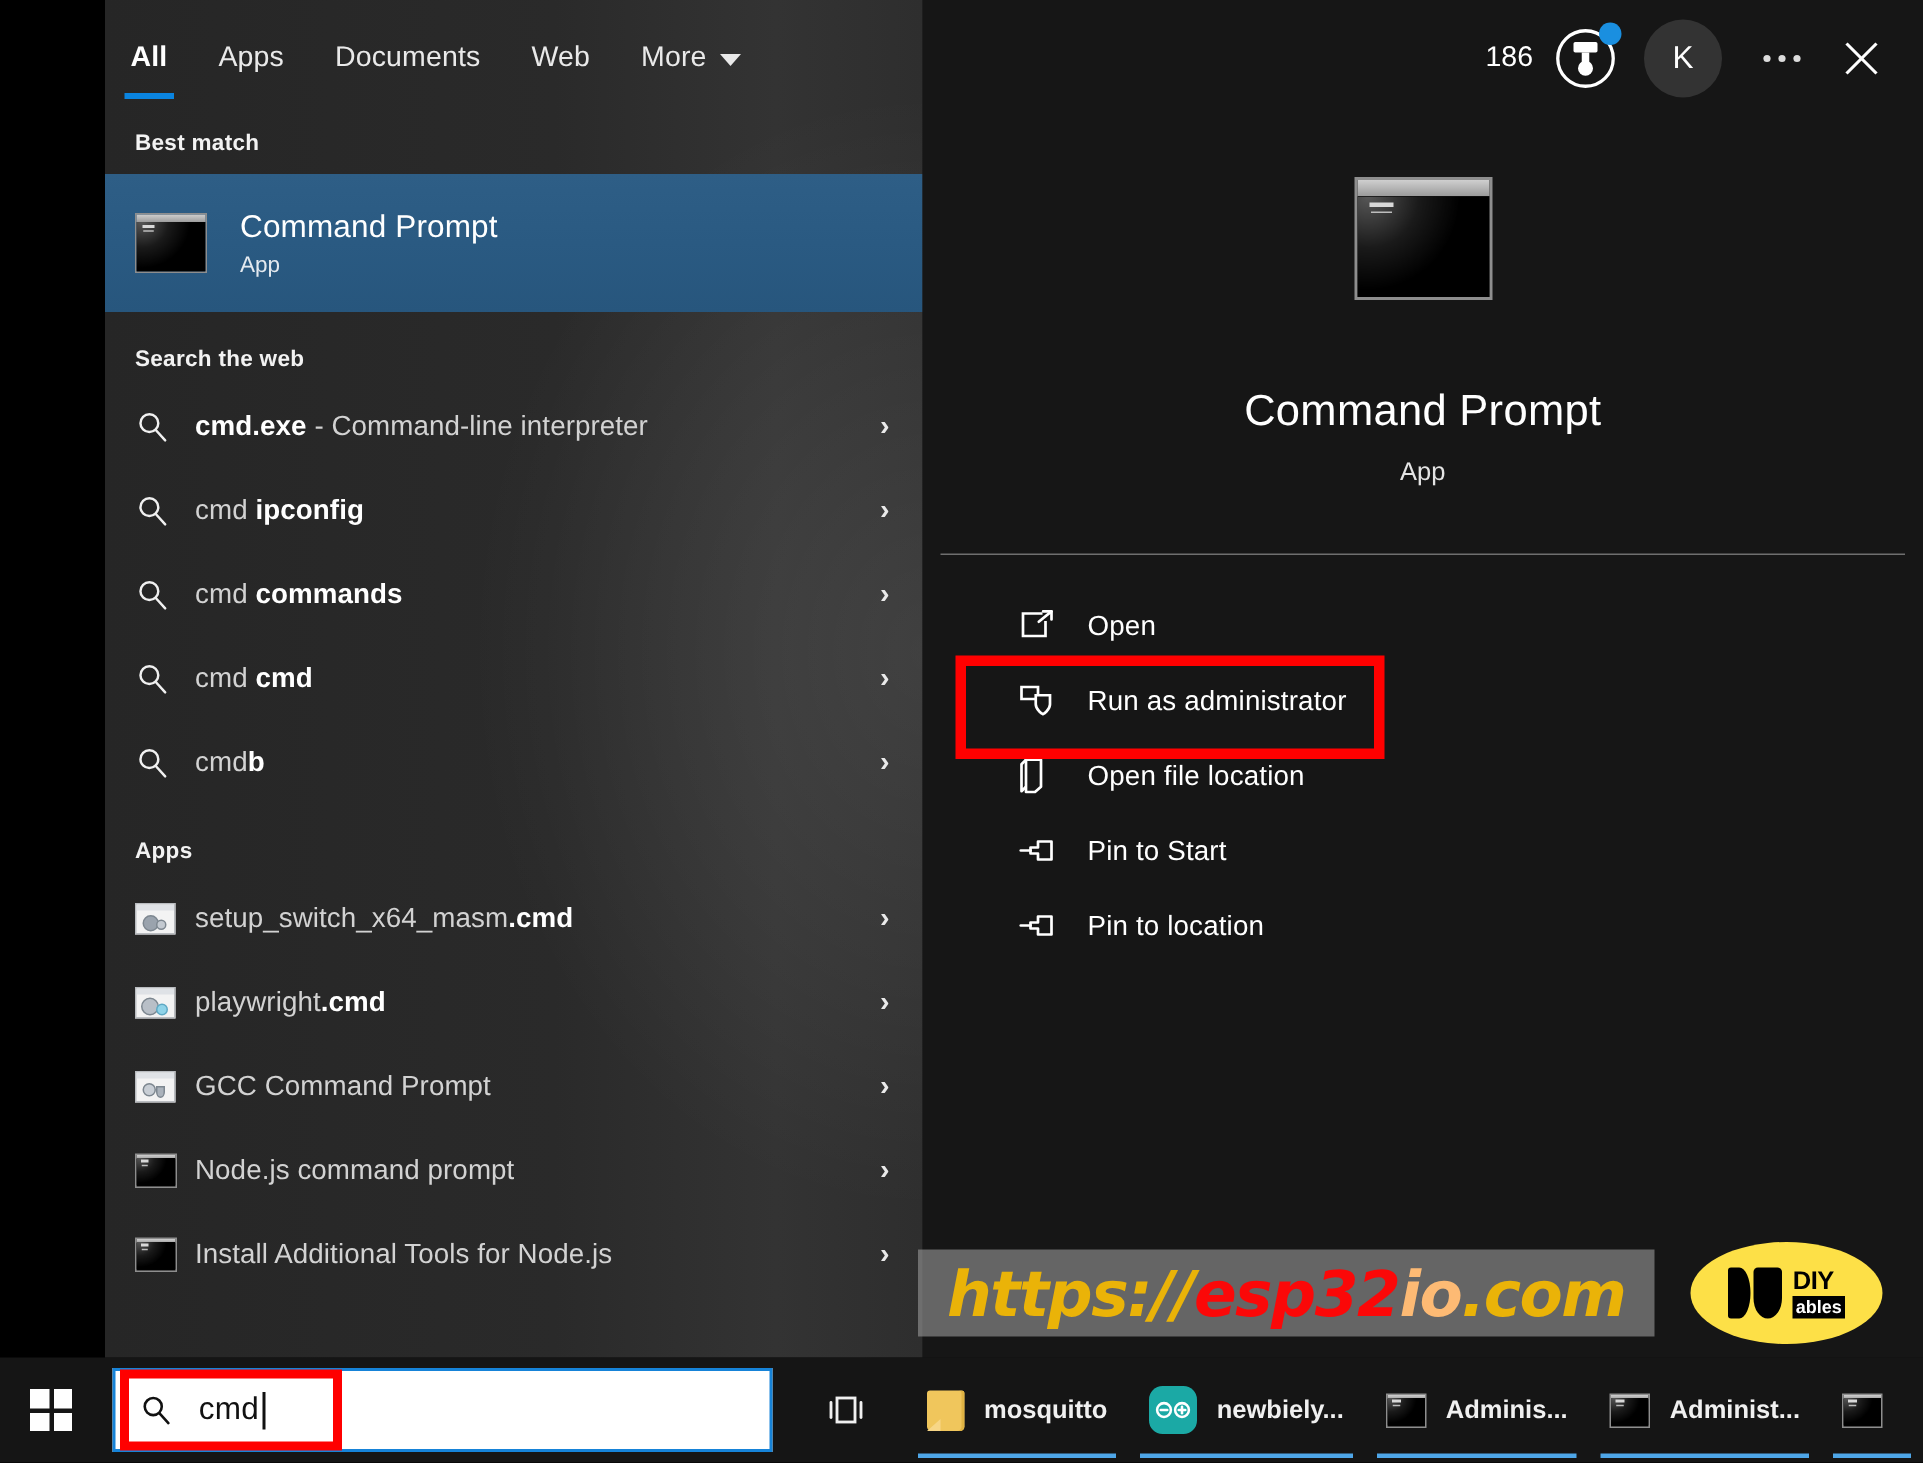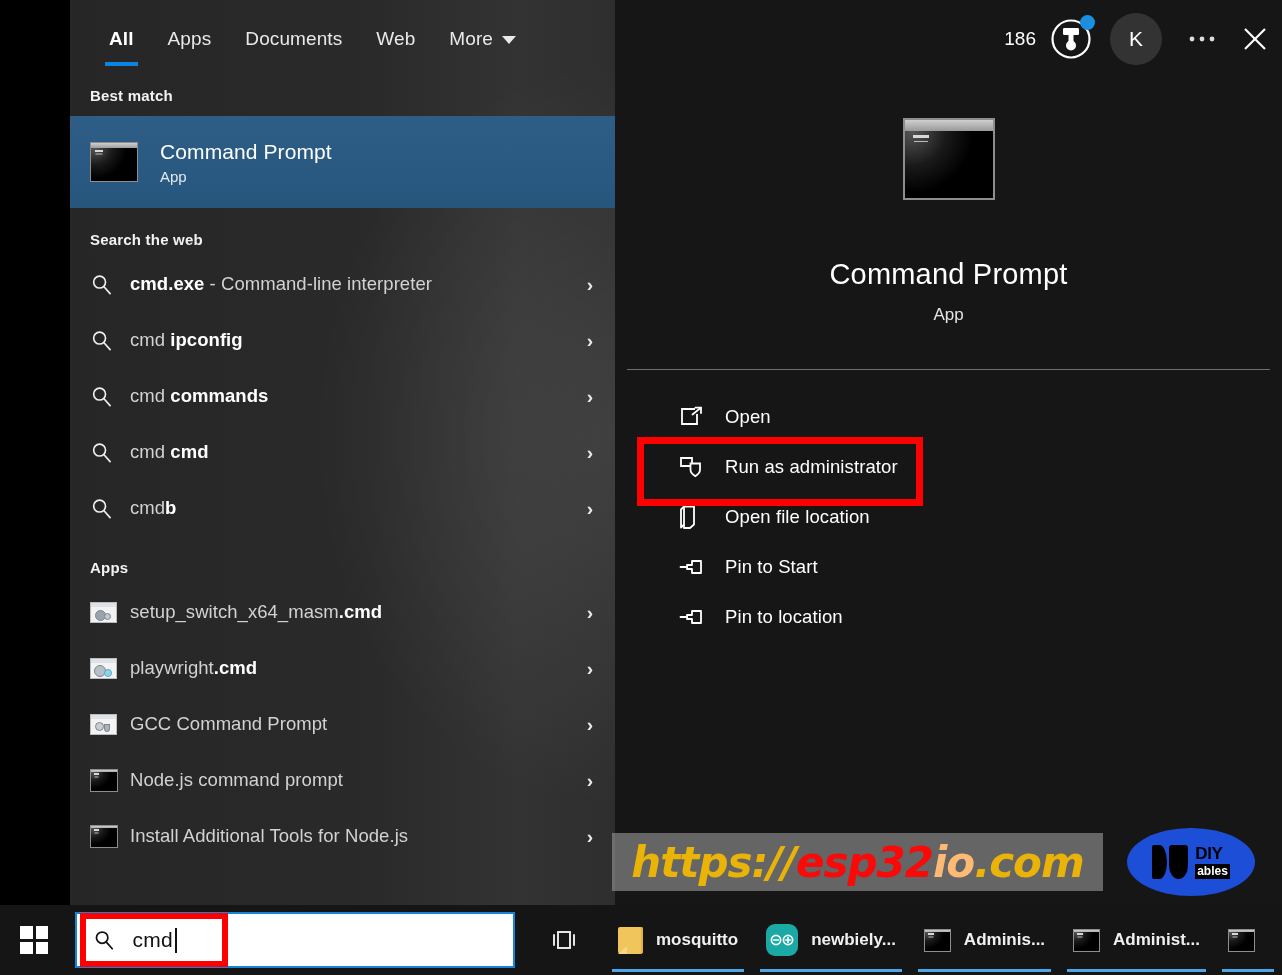--- a/index.html
+++ b/index.html
@@ -42,21 +42,20 @@
       linear-gradient(90deg, #262626 0%, #2a2a2a 55%, #333333 82%, #2e2e2e 100%);
     flex: 0 0 545px;
   }
 
   
   .tabbar {
     position: relative;
     height: 78px;
     display: flex;
     align-items: center;
-    padding-left: 22px;
     gap: 0px;
   }
   .tab {
     position: relative;
     height: 78px;
     display: flex;
     align-items: center;
     padding: 0 17px;
     font-size: 19px;
     color: #e9e9e9;
@@ -269,21 +268,21 @@
   .wm-b { color: #eab308; }
   .wm-r { color: #fb0808; }
   .wm-g { color: #fdba74; }
 
   .diy-logo {
     position: absolute;
     left: 1127px;
     top: 828px;
     width: 128px;
     height: 68px;
-    background: #1d4ed8;
+    background: #fde047;
     border-radius: 50%;
     z-index: 26;
     display: flex;
     align-items: center;
     justify-content: center;
     gap: 3px;
   }
   .diy-mark { display: flex; align-items: center; }
   .diy-d {
     width: 15px; height: 34px;
@@ -561,21 +560,21 @@
           <div class="console-icon sm"></div>
         </div>
         <div class="row-label statictext"><span class="dim">Install Additional Tools for Node.js</span></div>
         <div class="row-chevron statictext">›</div>
       </div>
 
     </div>
 
     <div class="right-col">
 
-      <div style="position:absolute; right:0; top:0; height:78px; display:flex; align-items:center; padding-right:0; gap:0;">
+      <div style="position:absolute; right:0; top:0; height:78px; display:flex; align-items:center; padding-right:14px; gap:0;">
         <div class="statictext" style="font-size:19px;color:#ffffff;margin-right:12px;">186</div>
 
         <div style="position:relative;width:46px;height:46px;margin-right:16px;">
           <svg width="46" height="46" viewBox="0 0 46 46" fill="none">
             <circle cx="23" cy="23" r="18.5" stroke="#ffffff" stroke-width="2.2"></circle>
             <rect x="15" y="12" width="16" height="7" rx="1.2" fill="#ffffff"></rect>
             <rect x="20.5" y="19" width="5" height="7" fill="#ffffff"></rect>
             <circle cx="23" cy="29.5" r="5" fill="#ffffff"></circle>
           </svg>
           <div style="position:absolute;right:-1px;top:-1px;width:15px;height:15px;border-radius:50%;background:#1a8fe0;"></div>

